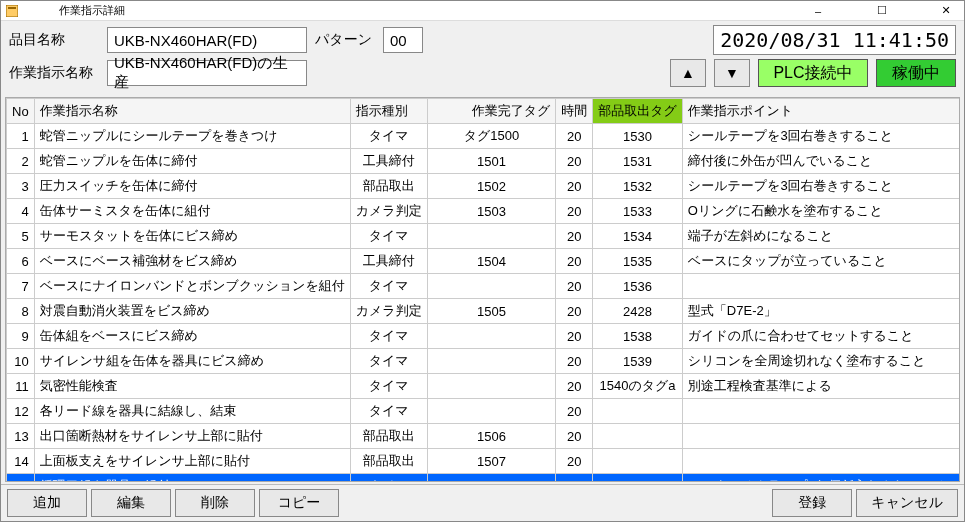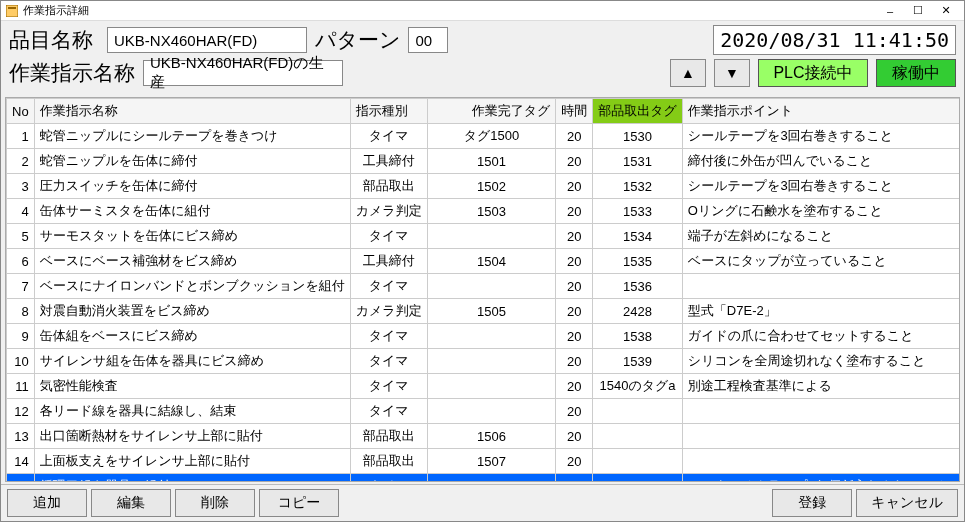--- a/index.html
+++ b/index.html
@@ -1,23 +1,23 @@
 <!DOCTYPE html>
 <html><head>
 <meta charset="utf-8">
 <style>
 * { margin: 0; padding: 0; box-sizing: border-box; }
 body { font-family: "MS PGothic", "Meiryo", sans-serif; font-size: 13px; background: #f0f0f0; width: 965px; height: 522px; overflow: hidden; border: 1px solid #888; display: flex; flex-direction: column; }
-.titlebar { height: 20px; background: #fff; display: flex; align-items: center; padding: 0 4px; font-size: 11px; border-bottom: 1px solid #ddd; }
+.titlebar { height: 20px; background: #fff; display: flex; align-items: center; padding: 0 4px; font-size: 11px; border-bottom: 1px solid #ddd; gap: 36px; }
 .titlebar .icon { width: 14px; height: 14px; margin-right: 4px; display: inline-flex; align-items: center; justify-content: center; }
 .titlebar .title { flex: 1; }
 .titlebar .winbtn { width: 28px; height: 18px; display: inline-flex; align-items: center; justify-content: center; cursor: pointer; }
 .header { padding: 4px 8px; background: #f0f0f0; }
 .header-row { display: flex; align-items: center; margin-bottom: 4px; gap: 8px; }
-.label { font-size: 21px; min-width: 90px; }
+.label { font-size: 14px; min-width: 90px; }
 .field { background: #fff; border: 1px solid #888; padding: 3px 6px; font-size: 15px; height: 26px; display: inline-flex; align-items: center; }
 .field.product { width: 200px; }
 .field.pattern { width: 40px; }
 .field.instruction { width: 200px; }
 .clock { font-size: 20px; font-family: monospace; background: #fff; border: 1px solid #888; padding: 2px 6px; margin-left: auto; }
 .navbtn { width: 36px; height: 28px; background: #e8e8e8; border: 1px solid #888; cursor: pointer; font-size: 14px; display: inline-flex; align-items: center; justify-content: center; }
 .status-btn { height: 28px; padding: 0 10px; font-size: 16px; border: 1px solid #555; cursor: pointer; display: inline-flex; align-items: center; justify-content: center; }
 .status-btn.plc { background: #99ff66; min-width: 110px; }
 .status-btn.run { background: #33cc33; min-width: 80px; }
 .tablewrap { flex: 1; overflow: auto; background: #fff; margin: 2px 4px; border: 1px solid #aaa; }

